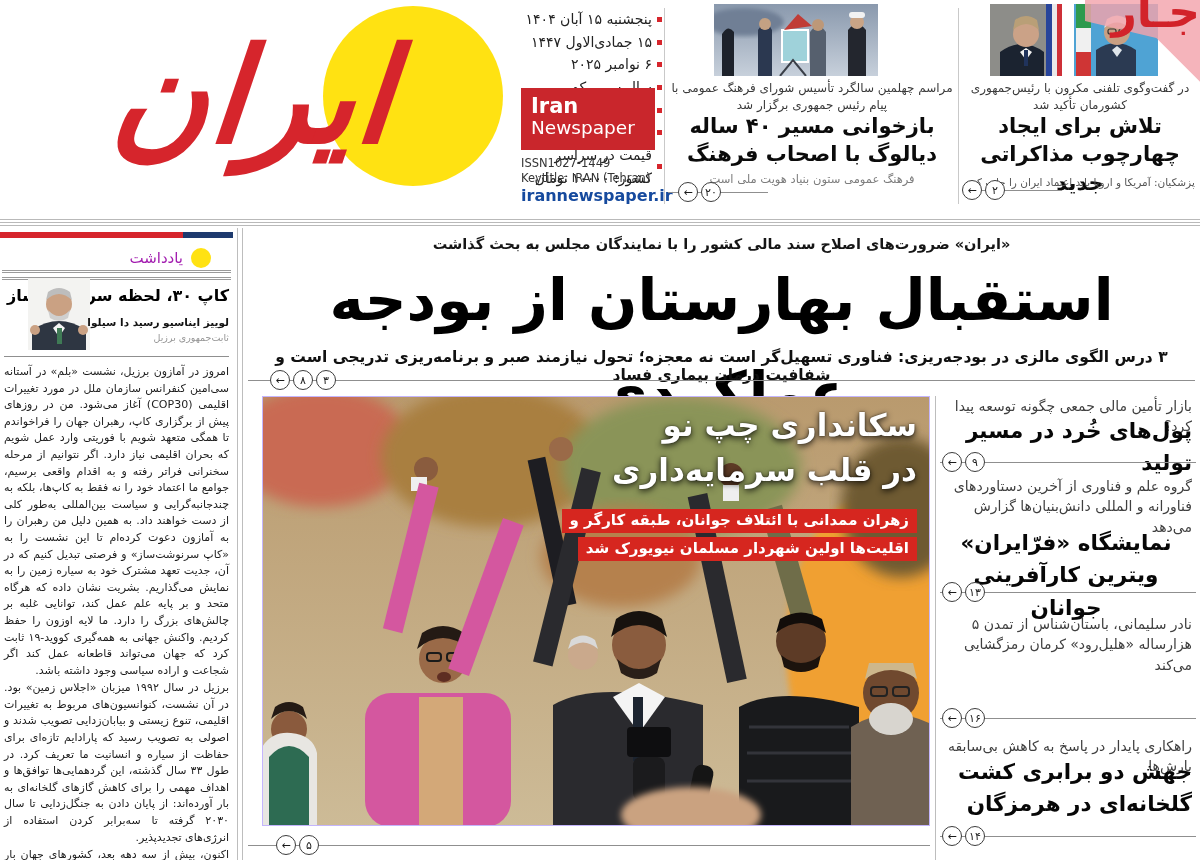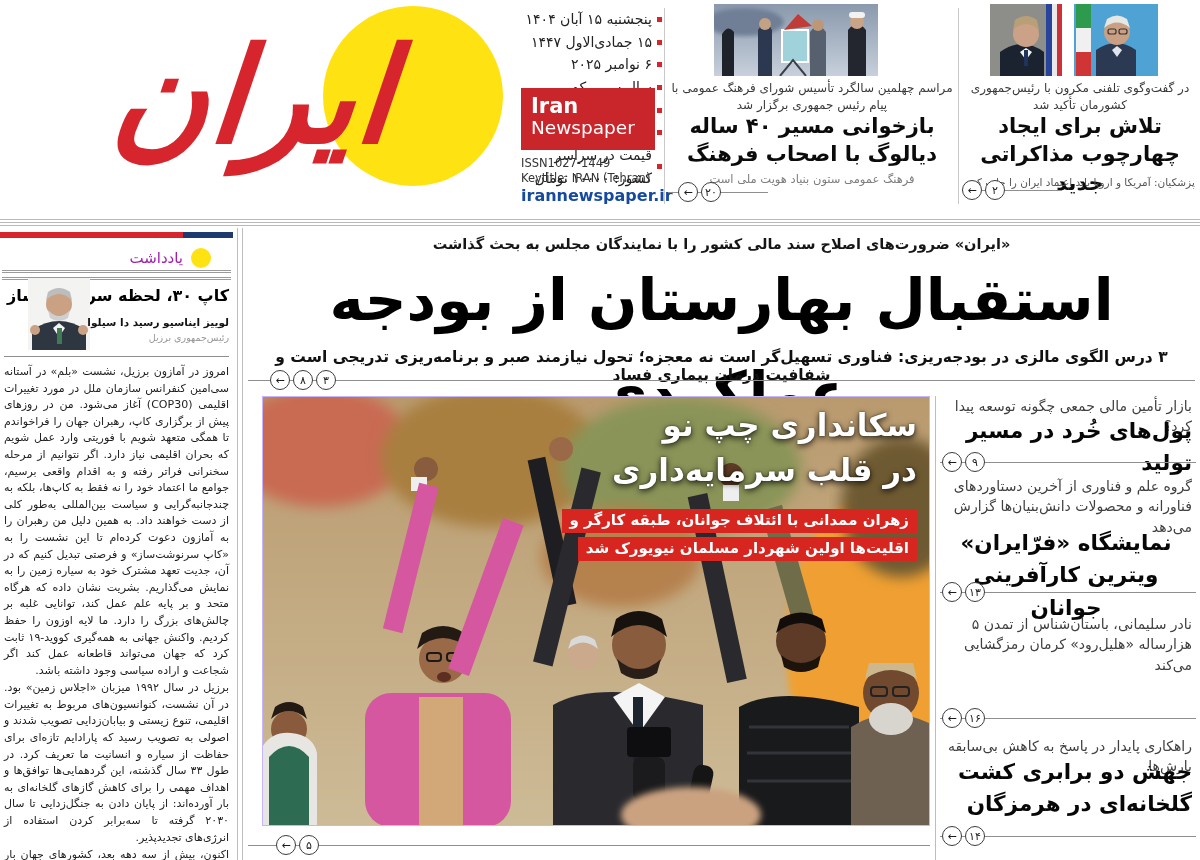--- a/index.html
+++ b/index.html
@@ -213,20 +213,24 @@
     <div class="mast-kicker" style="top:78px;">در گفت‌وگوی تلفنی مکرون با رئیس‌جمهوری کشورمان تأکید شد</div>
     <div class="mast-headline" style="top:110px;">تلاش برای ایجاد چهارچوب مذاکراتی جدید</div>
     <div class="mast-subhead" style="top:174px; font-size:10.5px; color:#555;">پزشکیان: آمریکا و اروپا باید اعتماد ایران را جلب کنند</div>
     <div class="hairline" style="left:0; top:188px; width:100px;"></div>
     <div class="marker" style="left:0px; top:178px;">
       <span class="mc">←</span>
       <span class="mc">۲</span>
     </div>
   </div>
 
+  <div class="ribbon">
+    <div class="band"></div>
+    <div class="txt">جـار</div>
+  </div>
 
   <div class="m-rule">
       <div></div>
       <div></div>
       <div></div>
     </div>
 
   <div class="lead-kicker">«ایران» ضرورت‌های اصلاح سند مالی کشور را با نمایندگان مجلس به بحث گذاشت</div>
   <div class="lead-headline">استقبال بهارستان از بودجه عملکردی</div>
   <div class="lead-subhead">۳ درس الگوی مالزی در بودجه‌ریزی: فناوری تسهیل‌گر است نه معجزه؛ تحول نیازمند صبر و برنامه‌ریزی تدریجی است و شفافیت درمان بیماری فساد</div>
@@ -254,21 +258,21 @@
       <path d="M4 72 V52 q27-18 54 0 V72 Z" fill="#2e3642"></path>
       <path d="M25 50 l6 9 6-9 -6 -5 Z" fill="#f4f4f4"></path>
       <rect x="29" y="50" width="5" height="16" fill="#3f7a55"></rect>
       <circle cx="31" cy="26" r="13" fill="#caa183"></circle>
       <path d="M18 22 q13-12 26 0 l-2-8 q-11-8-22 0 Z" fill="#bdbdbd"></path>
       <path d="M20 32 q11 12 22 0 l-2 8 q-9 6-18 0 Z" fill="#cfcfcf"></path>
       <circle cx="7" cy="52" r="5" fill="#caa183"></circle>
         <circle cx="55" cy="52" r="5" fill="#caa183"></circle>
     </svg>
     <div class="note-author">لوییز ایناسیو رسید دا سیلوا</div>
-    <div class="note-role">رئیس‌جمهوری برزیل</div>
+    <div class="note-role">ثابت‌جمهوری برزیل</div>
     <div class="hairline" style="left:4px; right:4px; top:128px; width:225px;"></div>
     <div class="note-body">
       <p>امروز در آمازون برزیل، نشست «بلم» در آستانه سی‌امین کنفرانس سازمان ملل در مورد تغییرات اقلیمی (COP30) آغاز می‌شود. من در روزهای پیش از برگزاری کاپ، رهبران جهان را فراخواندم تا همگی متعهد شویم با فوریتی وارد عمل شویم که بحران اقلیمی نیاز دارد. اگر نتوانیم از مرحله سخنرانی فراتر رفته و به اقدام واقعی برسیم، جوامع ما اعتماد خود را نه فقط به کاپ‌ها، بلکه به چندجانبه‌گرایی و سیاست بین‌المللی به‌طور کلی از دست خواهند داد. به همین دلیل من رهبران را به آمازون دعوت کرده‌ام تا این نشست را به «کاپ سرنوشت‌ساز» و فرصتی تبدیل کنیم که در آن، جدیت تعهد مشترک خود به سیاره زمین را به نمایش می‌گذاریم. بشریت نشان داده که هرگاه متحد و بر پایه علم عمل کند، توانایی غلبه بر چالش‌های بزرگ را دارد. ما لایه اوزون را حفظ کردیم. واکنش جهانی به همه‌گیری کووید-۱۹ ثابت کرد که جهان می‌تواند قاطعانه عمل کند اگر شجاعت و اراده سیاسی وجود داشته باشد.</p>
       <p>برزیل در سال ۱۹۹۲ میزبان «اجلاس زمین» بود. در آن نشست، کنوانسیون‌های مربوط به تغییرات اقلیمی، تنوع زیستی و بیابان‌زدایی تصویب شدند و اصولی به تصویب رسید که پارادایم تازه‌ای برای حفاظت از سیاره و انسانیت ما تعریف کرد. در طول ۳۳ سال گذشته، این گردهمایی‌ها توافق‌ها و اهداف مهمی را برای کاهش گازهای گلخانه‌ای به بار آورده‌اند: از پایان دادن به جنگل‌زدایی تا سال ۲۰۳۰ گرفته تا سه‌برابر کردن استفاده از انرژی‌های تجدیدپذیر.</p>
       <p>اکنون، بیش از سه دهه بعد، کشورهای جهان بار دیگر به برزیل بازمی‌گردند تا با تغییرات اقلیمی مقابله کنند. تصادفی نیست که کاپ ۳۰ در قلب جنگل بارانی آمازون برگزار می‌شود. این فرصتی است برای سیاستمداران، دیپلمات‌ها، دانشمندان، کنشگران و روزنامه‌نگاران تا واقعیت آمازون را از نزدیک ببینند.</p>
 
     </div>
   </div>
   <div class="vrule2" style="left:237px; top:228px; height:632px;"></div>
   <div class="vrule2" style="left:242px; top:228px; height:632px;"></div>
@@ -371,21 +375,21 @@
   <div class="right-col">
 
     <div class="rc-kicker" style="top:0px;">بازار تأمین مالی جمعی چگونه توسعه پیدا کرد؟</div>
     <div class="rc-headline" style="top:19px;">پول‌های خُرد در مسیر تولید</div>
     <div class="hairline" style="left:0; top:66px; width:256px;"></div>
     <div class="marker" style="left:2px; top:56px;">
       <span class="mc">←</span>
       <span class="mc">۹</span>
     </div>
 
-    <div class="rc-kicker" style="top:80px;">گروه علم و فناوری از آخرین دستاوردهای فناورانه و محصولات دانش‌بنیان‌ها گزارش می‌دهد</div>
+    <div class="rc-kicker" style="top:80px;">گروه علم و فناوری از آخرین دستاوردهای فناورانه و المللی دانش‌بنیان‌ها گزارش می‌دهد</div>
     <div class="rc-headline" style="top:131px;text-align:center;">نمایشگاه «فرّایران» ویترین کارآفرینی جوانان</div>
     <div class="hairline" style="left:0; top:196px; width:256px;"></div>
     <div class="marker" style="left:2px; top:186px;">
       <span class="mc">←</span>
       <span class="mc">۱۳</span>
     </div>
 
     <div class="rc-kicker" style="top:218px;">نادر سلیمانی، باستان‌شناس از تمدن ۵ هزارساله «هلیل‌رود» کرمان رمزگشایی می‌کند</div>
     <div class="hairline" style="left:0; top:322px; width:256px;"></div>
     <div class="marker" style="left:2px; top:312px;">

